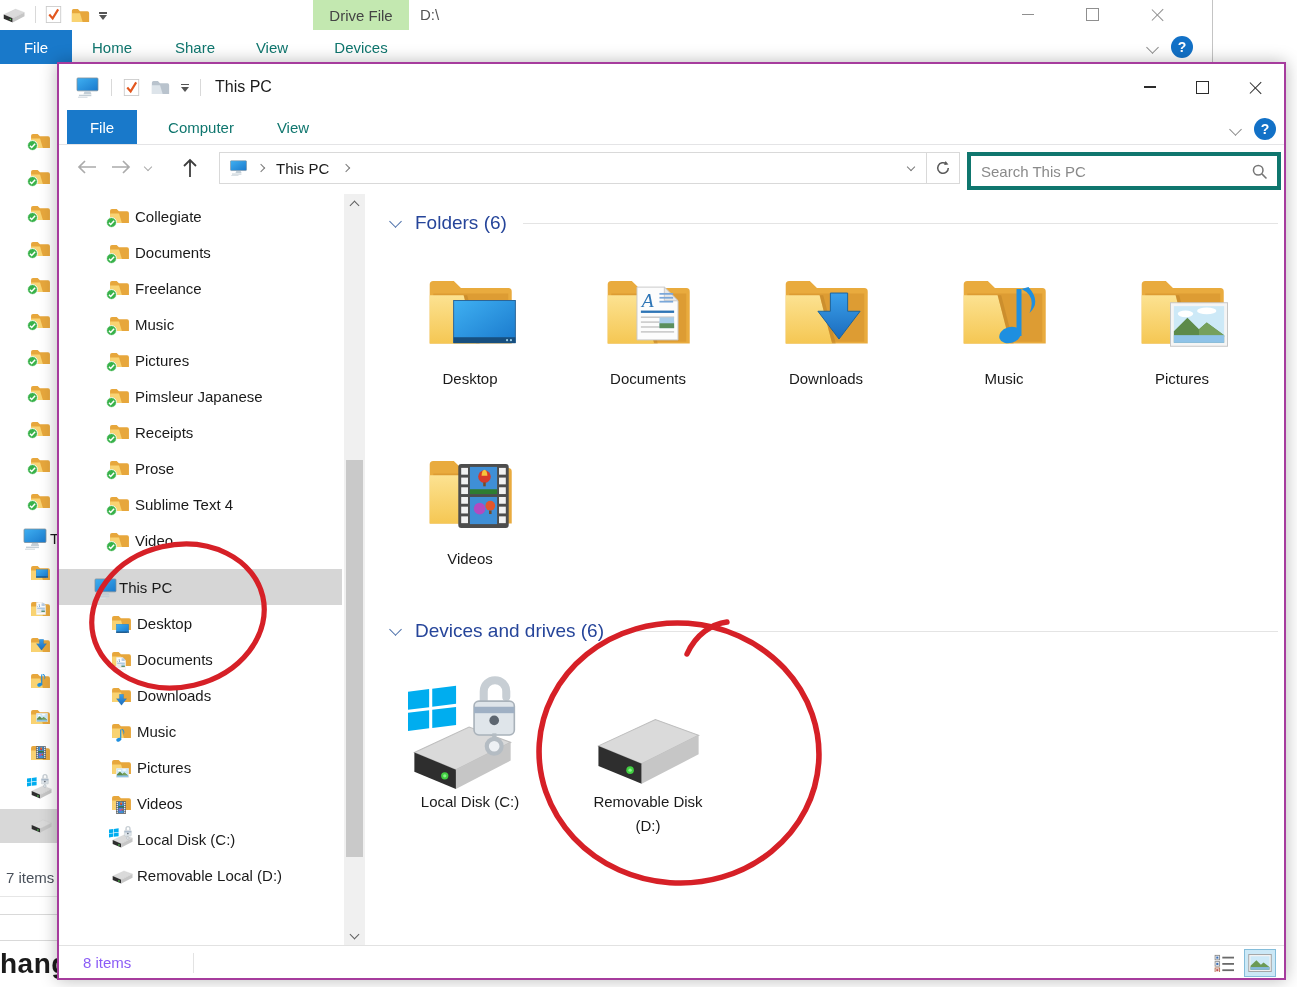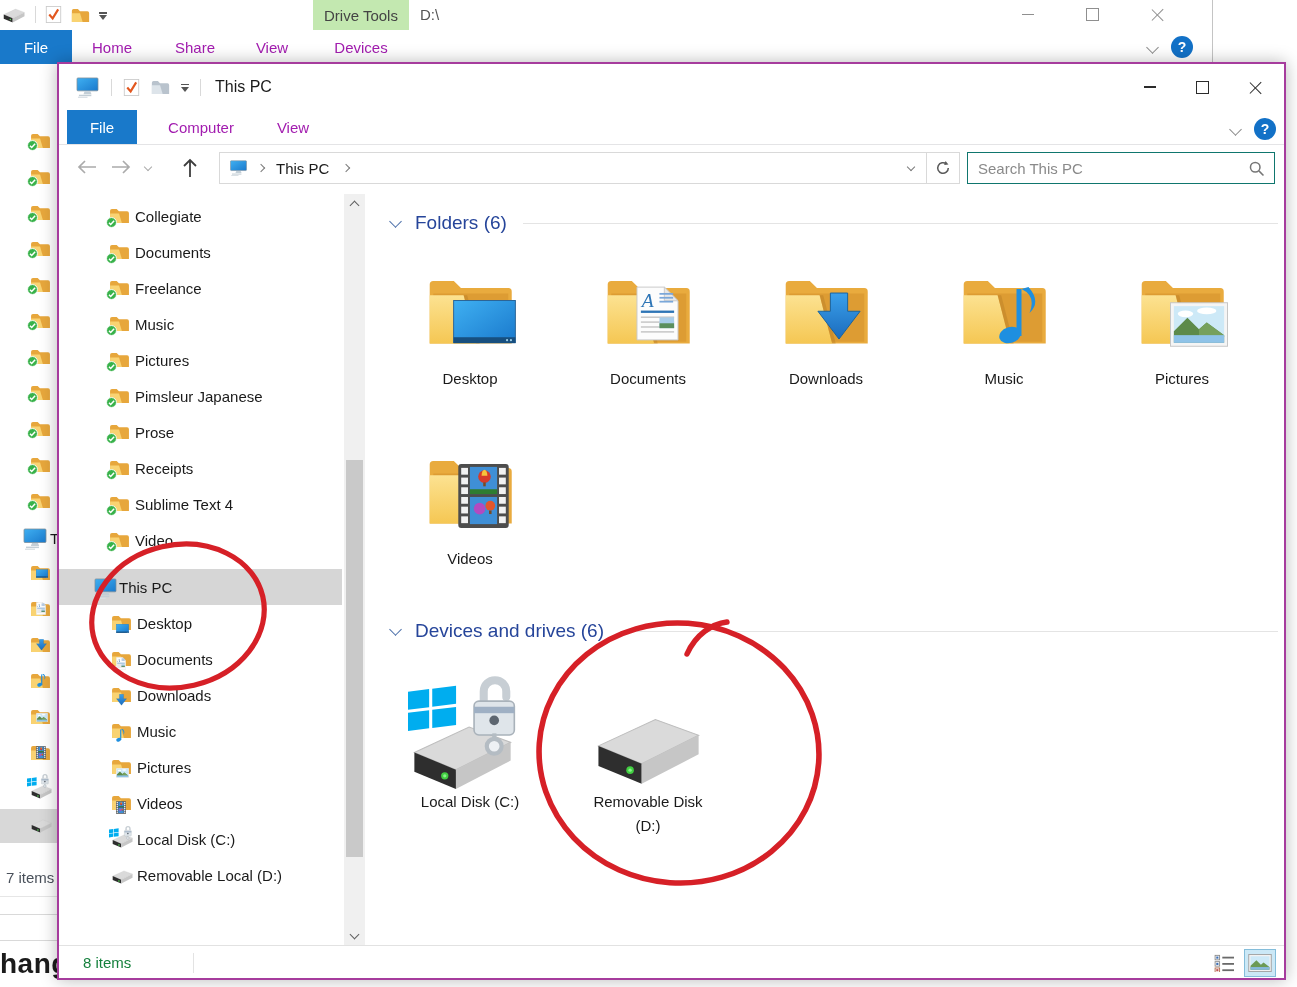--- a/index.html
+++ b/index.html
@@ -24,21 +24,21 @@
   .helpbtn{width:22px;height:22px;border-radius:50%;background:#1271c7;color:#fff;font-size:14px;font-weight:bold;display:flex;align-items:center;justify-content:center}
   .vsep{width:1px;height:17px;background:#d9d9d9}
   
   .bg-titlebar{left:0;top:0;width:1213px;height:30px;background:#fff}
   .bg-qat{left:2px;top:5px;display:flex;align-items:center;gap:9px}
   .drivetools{left:313px;top:0;width:96px;height:30px;background:#c3e8b0;color:#444;
               font-size:15px;display:flex;align-items:center;justify-content:center}
   .bg-title{left:420px;top:6px;font-size:15px;color:#555}
   .bg-controls{left:1022px;top:8px;display:flex;gap:52px;align-items:center}
   .bg-tabs{left:0;top:30px;width:1213px;height:35px;background:#fff;border-bottom:1px solid #e3e3e6}
-  .rtab{position:absolute;top:0;height:34px;display:flex;align-items:center;justify-content:center;font-size:15px;color:#a21caf}
+  .rtab{position:absolute;top:0;height:34px;display:flex;align-items:center;justify-content:center;font-size:15px;color:#0f766e}
   .rtab.active{background:#1979ca;color:#fff}
   .bg-ribbonright{left:1148px;top:36px;display:flex;align-items:center;gap:14px;color:#8a8a8a}
   .bg-edge{left:1212px;top:0;width:1px;height:65px;background:#c4c4c4}
   .bg-leftstrip{left:0;top:65px;width:63px;height:836px;background:#fff;overflow:hidden}
   .bgrow{position:absolute;left:30px}
   .bg-sel{left:0;width:63px;height:34px;background:#d8d8d8}
   .bg-status{left:6px;font-size:15px;color:#49505a}
   .bg-trunc{left:50px;font-size:15px;color:#1a1a1a}
   .behind-line{left:0;width:62px;height:0;border-top:1px solid #d9d9d9}
   .behind-text{left:0;top:948px;font-size:28px;font-weight:bold;color:#1b1b1b;letter-spacing:.5px}
@@ -48,21 +48,21 @@
   .fg-titlebar{left:0;top:0;width:1225px;height:46px}
   .fg-qat{left:16px;top:0;height:46px;display:flex;align-items:center;gap:11px}
   .fg-title{font-size:16px;color:#1a1a1a;margin-left:3px}
   .fg-controls{right:22px;top:0;height:46px;display:flex;gap:40px;align-items:center}
   .fg-tabs{left:0;top:46px;width:1225px;height:34px;border-bottom:1px solid #e4e4e6}
   .fg-ribbonright{right:8px;top:54px;display:flex;align-items:center;gap:14px;color:#8a8a8a;position:absolute}
   .fg-addr{left:0;top:88px;width:1225px;height:32px}
   .navarrow{position:absolute;top:8px}
   .addrbox{left:160px;top:0;width:706px;height:30px;border:1px solid #d9d9d9;display:flex;align-items:center;font-size:15px}
   .refreshbox{left:867px;top:0;width:32px;height:30px;border:1px solid #d9d9d9;display:flex;align-items:center;justify-content:center}
-  .searchbox{left:908px;top:0;width:306px;height:30px;border:1px solid #0f766e;display:flex;align-items:center}
+  .searchbox{left:908px;top:0;width:306px;height:30px;border:4px solid #0f766e;display:flex;align-items:center}
   .searchbox input{border:none;outline:none;flex:1;font-size:15px;padding:0 8px 0 10px;color:#444;font-family:"Liberation Sans",sans-serif;background:transparent}
   .searchbox input::placeholder{color:#8a8a8a}
   
   .sidebar{left:0;top:134px;width:283px}
   .treerow{height:36px;display:flex;align-items:center;gap:2px;font-size:15px}
   .treerow.i1{padding-left:50px}
   .treerow.i0{padding-left:34px}
   .treerow.i2{padding-left:52px}
   .treerow.gap{margin-top:11px}
   .treerow.selected{background:#d6d6d6}
@@ -85,21 +85,21 @@
   .tilegrid{position:absolute;display:flex}
   .tile{width:178px;display:flex;flex-direction:column;align-items:center}
   .tileicon{position:relative;width:96px;height:112px}
   .tileicon .fold{position:absolute;left:4px;top:16px}
   .tileicon .ov{position:absolute}
   .tilelabel{margin-top:2px;font-size:15px;text-align:center}
   .devicon{position:relative;width:132px;height:128px;overflow:visible}
   .devlabel{font-size:15px;text-align:center;line-height:24px}
   
   .statusbar{left:0;top:881px;width:1225px;height:33px;border-top:1px solid #e2e2e2;display:flex;align-items:center}
-  .statusbar .stext{margin-left:24px;font-size:15px;color:#15803d}
+  .statusbar .stext{margin-left:24px;font-size:15px;color:#8b5cf6}
   .statusbar .ssep{width:1px;height:20px;background:#e3e3e3;margin-left:62px}
   .viewbtns{position:absolute;right:8px;top:3px;display:flex;gap:3px;align-items:center}
   .vbtn{width:30px;height:26px;display:flex;align-items:center;justify-content:center;border:1px solid transparent}
   .vbtn.sel{background:#cbe8f6;border-color:#84bdda}
   
   .anno{left:0;top:0;z-index:9;pointer-events:none}
 </style>
 </head>
 <body>
 
@@ -287,21 +287,21 @@
       </svg>
     <span class="vsep"></span>
     <svg width="17" height="19" viewBox="0 0 20 22">
         <use href="#qat-check"></use>
       </svg>
     <svg width="19" height="16" viewBox="0 0 22 18">
         <use href="#folder-sm"></use>
       </svg>
     <span class="caret" style="margin-top:6px"></span>
   </div>
-  <div class="abs drivetools">Drive Tools</div>
+  <div class="abs drivetools">Drive File</div>
   <div class="abs bg-title">D:\</div>
   <div class="abs bg-controls dim">
     <span class="minbar"></span>
     <span class="maxbox"></span>
     <span class="xicon"></span>
   </div>
   <div class="abs bg-tabs">
     <div class="rtab active" style="left:0;width:72px">File</div>
     <div class="rtab" style="left:80px;width:64px">Home</div>
     <div class="rtab" style="left:163px;width:64px">Share</div>
@@ -582,32 +582,32 @@
     </div>
     <div class="treerow i1">
       <span class="ticon">
           <svg class="base" width="21" height="17">
             <use href="#folder-sm"></use>
           </svg>
           <svg class="badge" width="11" height="11">
             <use href="#checkb"></use>
           </svg>
         </span>
+      <span>Receipts</span>
+    </div>
+    <div class="treerow i1">
+      <span class="ticon">
+          <svg class="base" width="21" height="17">
+            <use href="#folder-sm"></use>
+          </svg>
+          <svg class="badge" width="11" height="11">
+            <use href="#checkb"></use>
+          </svg>
+        </span>
       <span>Prose</span>
-    </div>
-    <div class="treerow i1">
-      <span class="ticon">
-          <svg class="base" width="21" height="17">
-            <use href="#folder-sm"></use>
-          </svg>
-          <svg class="badge" width="11" height="11">
-            <use href="#checkb"></use>
-          </svg>
-        </span>
-      <span>Receipts</span>
     </div>
     <div class="treerow i1">
       <span class="ticon">
           <svg class="base" width="21" height="17">
             <use href="#folder-sm"></use>
           </svg>
           <svg class="badge" width="11" height="11">
             <use href="#checkb"></use>
           </svg>
         </span>

